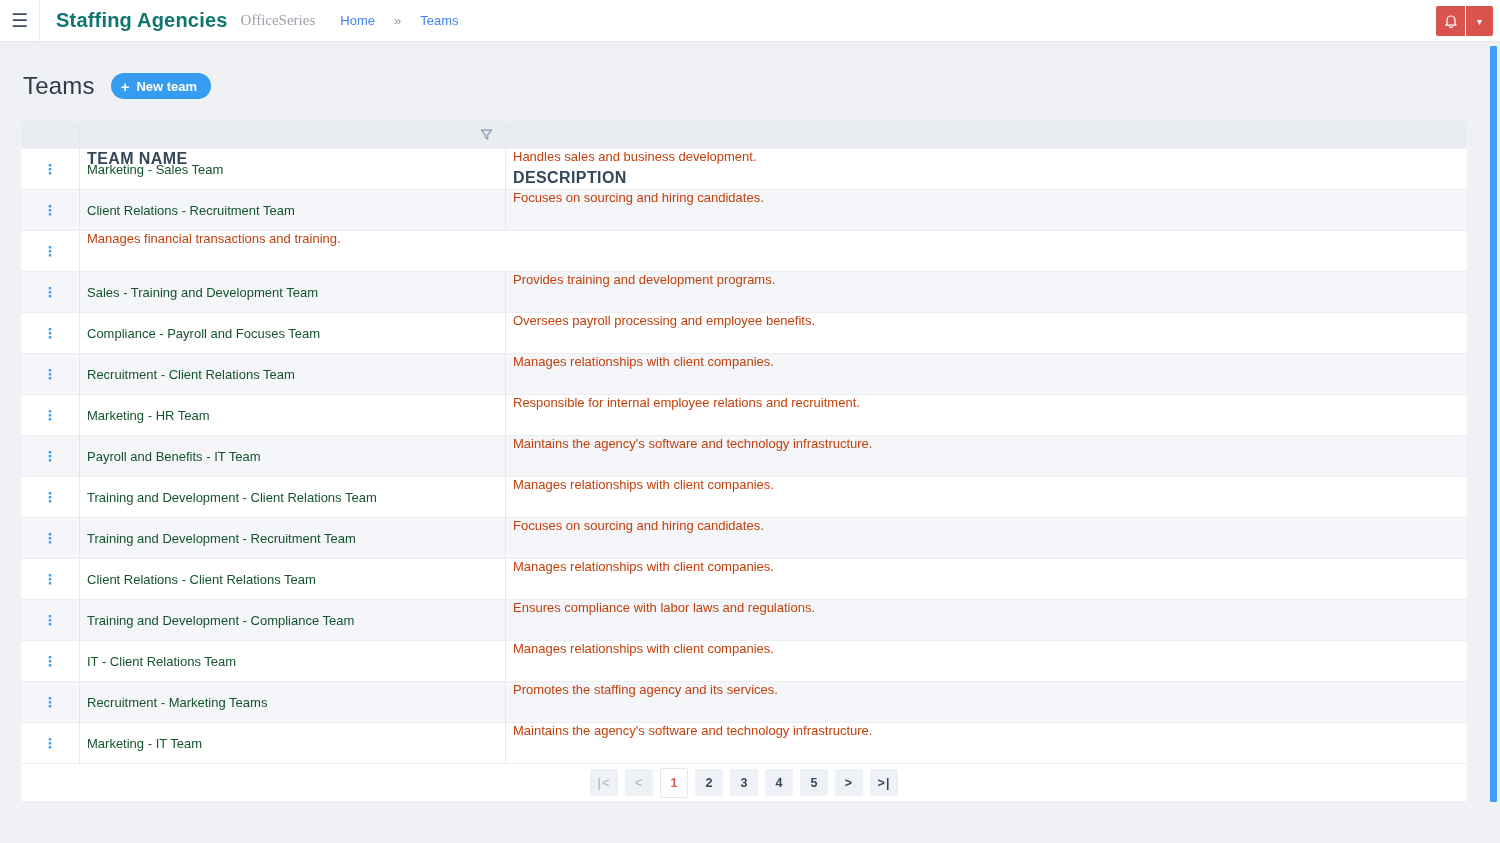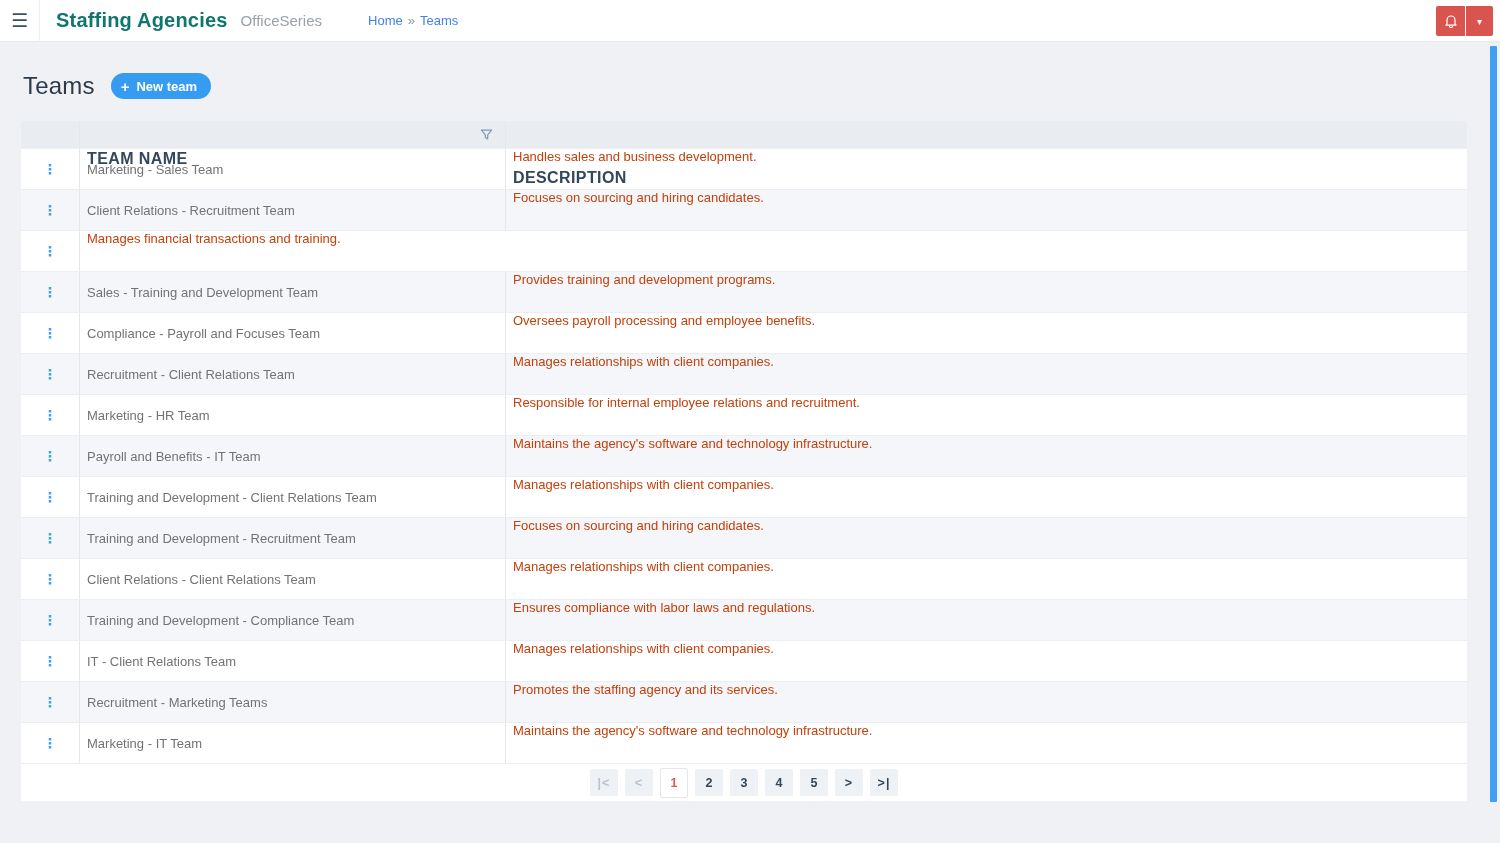--- a/index.html
+++ b/index.html
@@ -14,22 +14,22 @@
   
   .topbar {
     height:42px; background:#ffffff; border-bottom:1px solid #e5e8ec;
     display:flex; align-items:center; position:relative; z-index:5;
   }
   .burger {
     width:40px; height:42px; display:flex; align-items:center; justify-content:center;
     color:#3d4d5c; font-size:19px; cursor:pointer; border-right:1px solid #eceef1;
   }
   .brand { margin-left:16px; font-size:20px; font-weight:bold; color:#0f766e; letter-spacing:0.2px; }
-  .subtitle { margin-left:13px; font-size:15px; color:#9aa1a9; }
-  .breadcrumb { margin-left:46px; font-size:13px; display:flex; align-items:center; gap:5px; }
+  .subtitle { margin-left:13px; font-size:15px; color:#9aa1a9;font-family:Liberation Serif, serif; }
+  .breadcrumb { margin-left:25px; font-size:13px; display:flex; align-items:center; gap:19px; }
   .breadcrumb a { color:#4382ee; text-decoration:none; }
   .crumb-sep { color:#8b949c; font-size:13px; }
   .topbar-right { position:absolute; right:7px; top:6px; display:flex; }
   .alert-btn {
     width:29px; height:30px; background:#d9534f; border:none; display:flex;
     align-items:center; justify-content:center; cursor:pointer;
     border-radius:2px 0 0 2px;
   }
   .alert-caret-btn {
     width:27px; height:30px; background:#d9534f; border:none; margin-left:1px;
@@ -54,21 +54,21 @@
   }
   .thead { display:flex; height:27px; background:#e9ecf1; align-items:center; }
   .trow  { display:flex; height:41px; align-items:center; background:#ffffff; border-top:1px solid #eceef2; }
   .trow.alt { background:#f4f6f9; }
   .cell-actions { width:59px; display:flex; justify-content:center; align-items:center; align-self:stretch; border-right:1px solid #e4e8ed; }
   .cell-name   { width:426px; padding-left:7px; display:flex; align-items:center; justify-content:space-between; align-self:stretch; border-right:1px solid #e4e8ed; }
   .cell-desc   { flex:1; padding-left:7px; display:flex; align-items:flex-start; align-self:stretch; }
   .th-label { font-size:16px; font-weight:bold; color:#33475b; letter-spacing:0.4px;margin-top:48px; }
   .filter-icon { margin-right:12px; display:flex; align-items:center; cursor:pointer; }
   .kebab { color:#3fa0f1; font-size:14px; font-weight:bold; cursor:pointer; letter-spacing:0; line-height:1; }
-  .team-link { color:#737373; font-size:13px; text-decoration:none; cursor:pointer; }
+  .team-link { color:#14532d; font-size:13px; text-decoration:none; cursor:pointer; }
   .desc-text { color:#c2410c; font-size:13px; }
 
   
   .pagination {
     height:38px; display:flex; align-items:center; justify-content:center; gap:7px;
     background:#ffffff; border-top:1px solid #eceef2;
   }
   .pg-btn {
     min-width:28px; height:27px; border:none; background:#eef1f5; color:#33475b;
     font-size:12.5px; font-weight:bold; border-radius:2px; cursor:pointer;

